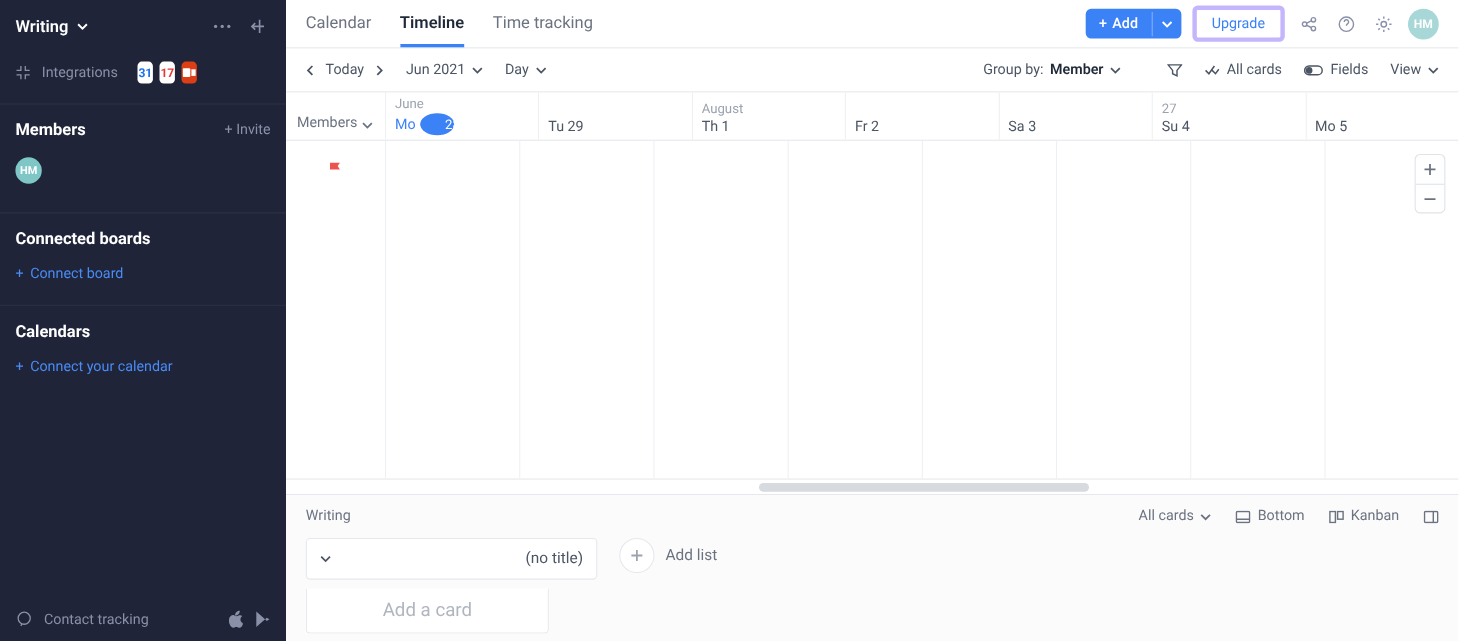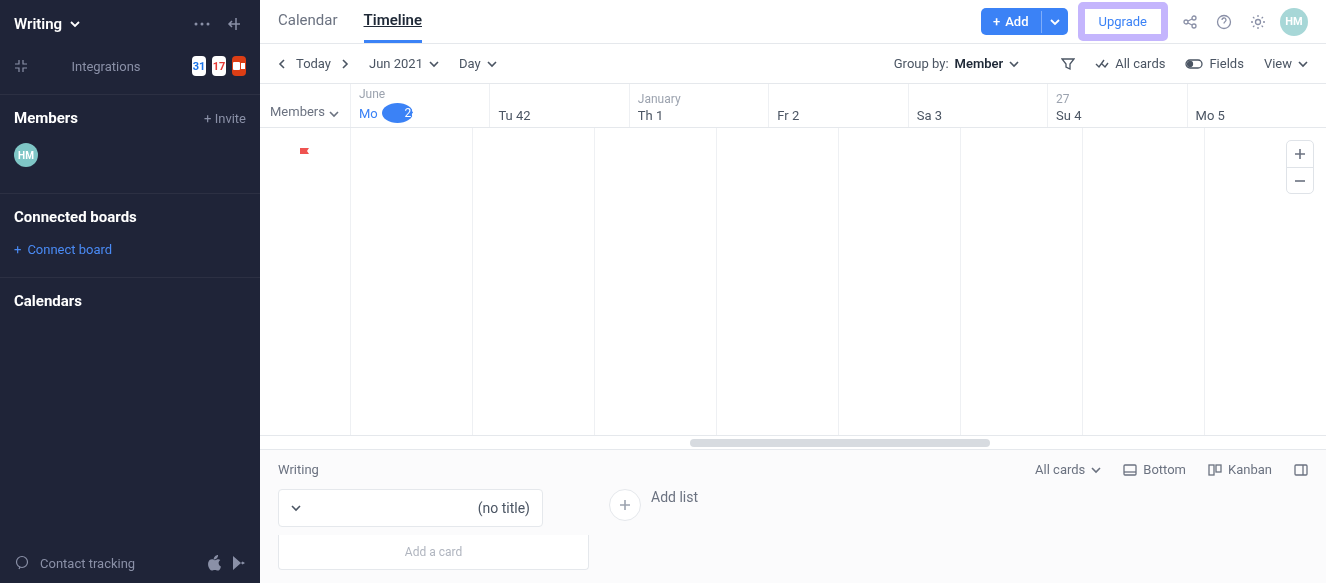--- a/index.html
+++ b/index.html
@@ -4,21 +4,21 @@
 <style>
   * { box-sizing: border-box; margin: 0; padding: 0; }
   html, body { width: 1326px; height: 583px; font-family: -apple-system, BlinkMacSystemFont, "Segoe UI", Roboto, Arial, sans-serif; font-size: 14px; color: #333; overflow: hidden; background: #fff; }
   .app { display: flex; width: 100%; height: 100%; }
 
   
   .sidebar { width: 260px; background: #1f2438; color: #b7bccd; display: flex; flex-direction: column; }
   .sb-header { display: flex; align-items: center; gap: 8px; padding: 12px 14px; color: #fff; font-weight: 600; font-size: 15px; }
   .sb-header .spacer { flex: 1; }
   .sb-icon-btn { width: 24px; height: 24px; display: flex; align-items: center; justify-content: center; color: #8a90a7; border-radius: 4px; cursor: pointer; }
-  .sb-integrations { display: flex; align-items: center; gap: 10px; padding: 8px 14px 18px; color: #8a90a7; font-size: 13px; justify-content: space-between; }
+  .sb-integrations { display: flex; align-items: center; gap: 10px; padding: 8px 14px 18px; color: #8a90a7; font-size: 13px; }
   .sb-integrations .int-icons { display: flex; gap: 6px; margin-left: 8px; }
   .int-icon { width: 14px; height: 20px; border-radius: 4px; display: flex; align-items: center; justify-content: center; font-size: 11px; font-weight: 700; }
   .int-gcal { background: #fff; color: #1a73e8; }
   .int-ical { background: #fff; color: #e53935; }
   .int-outlook { background: #dc3e15; color: #fff; }
 
   .sb-section-hd { display: flex; align-items: center; padding: 14px 14px 10px; color: #fff; font-weight: 700; font-size: 15px; }
   .sb-section-hd .hd-action { margin-left: auto; color: #8a90a7; font-weight: 400; font-size: 13px; cursor: pointer; }
   .sb-section { border-top: 1px solid rgba(255,255,255,0.06); padding-bottom: 14px; }
   .sb-avatar-row { padding: 6px 14px 12px; }
@@ -28,26 +28,26 @@
 
   .sb-footer { margin-top: auto; display: flex; align-items: center; gap: 10px; padding: 12px 14px; color: #8a90a7; font-size: 13px; }
   .sb-footer .stores { margin-left: auto; display: flex; gap: 10px; }
 
   
   .main { flex: 1; display: flex; flex-direction: column; }
 
   .topbar { display: flex; align-items: center; height: 44px; padding: 0 18px; border-bottom: 1px solid #e5e8ec; }
   .tabs { display: flex; gap: 26px; height: 100%; }
   .tab { display: flex; align-items: center; height: 100%; color: #6b7280; font-size: 15px; cursor: pointer; border-bottom: 3px solid transparent; }
-  .tab.active { color: #1f2937; font-weight: 600; border-bottom-color: #3b82f6; text-decoration: underline; }
+  .tab.active { color: #1f2937; font-weight: 600; border-bottom-color: #3b82f6; }
   .top-actions { margin-left: auto; display: flex; align-items: center; gap: 10px; }
   .btn-add { display: flex; align-items: center; background: #3b82f6; color: #fff; border-radius: 5px; overflow: hidden; cursor: pointer; font-size: 13px; font-weight: 500; }
   .btn-add .main-seg { padding: 6px 12px; display: flex; align-items: center; gap: 5px; }
   .btn-add .caret-seg { border-left: 1px solid rgba(255,255,255,0.35); padding: 6px 8px; }
-  .btn-upgrade { border: 7px solid #c4b5fd; color: #3b82f6; border-radius: 5px; padding: 5px 14px; cursor: pointer; font-size: 13px; background: #fff; }
+  .btn-upgrade { border: 4px solid #c4b5fd; color: #3b82f6; border-radius: 5px; padding: 5px 14px; cursor: pointer; font-size: 13px; background: #fff; }
   .top-icon { width: 24px; height: 24px; display: flex; align-items: center; justify-content: center; color: #8a90a7; cursor: pointer; border-radius: 4px; }
   .avatar-top { width: 28px; height: 28px; border-radius: 50%; background: #a7d7d7; color: #fff; font-size: 11px; font-weight: 700; display: flex; align-items: center; justify-content: center; }
 
   .toolbar { display: flex; align-items: center; height: 40px; padding: 0 18px; gap: 20px; border-bottom: 1px solid #e5e8ec; color: #4b5563; font-size: 13px; }
   .tl-btn { display: flex; align-items: center; gap: 6px; cursor: pointer; color: #4b5563; }
   .tl-nav-arrows { display: flex; align-items: center; gap: 10px; }
   .tl-group { margin-left: auto; display: flex; align-items: center; gap: 6px; }
   .tl-right { display: flex; align-items: center; gap: 20px; margin-left: 22px; }
   .bold-val { font-weight: 600; color: #1f2937; }
 
@@ -75,23 +75,23 @@
   .tl-scroll { height: 14px; border-top: 1px solid #e5e8ec; position: relative; background: #fff; }
   .tl-scroll-thumb { position: absolute; top: 3px; height: 8px; background: #d7dbe0; border-radius: 4px; left: 430px; width: 300px; }
 
   
   .bottom { border-top: 1px solid #e5e8ec; height: 134px; padding: 12px 18px 0; display: flex; flex-direction: column; background: #fbfbfc; }
   .bt-head { display: flex; align-items: center; font-size: 13px; color: #6b7280; }
   .bt-views { margin-left: auto; display: flex; align-items: center; gap: 22px; }
   .bt-view { display: flex; align-items: center; gap: 6px; cursor: pointer; }
   .bt-body { display: flex; gap: 20px; margin-top: 12px; align-items: flex-start; }
   .list-card { width: 265px; background: #fff; border: 1px solid #e5e8ec; border-radius: 4px; padding: 10px 12px; display: flex; align-items: center; gap: 8px; color: #4b5563; font-size: 14px; cursor: pointer; justify-content: space-between; }
-  .add-card-ph { width: 311px; padding: 10px 12px; text-align: center; color: #b0b5bf; font-size: 12px; margin-top: 8px; border: 1px solid #e5e8ec; border-top: none; background: #fff; border-radius: 0 0 4px 4px; }
+  .add-card-ph { width: 221px; padding: 10px 12px; text-align: center; color: #b0b5bf; font-size: 17px; margin-top: 8px; border: 1px solid #e5e8ec; border-top: none; background: #fff; border-radius: 0 0 4px 4px; }
   .list-col { display: flex; flex-direction: column; }
-  .add-list { display: flex; align-items: flex-start; gap: 10px; color: #6b7280; font-size: 14px; }
+  .add-list { display: flex; align-items: center; gap: 10px; color: #6b7280; font-size: 14px; }
   .add-list-btn { width: 32px; height: 32px; border: 1px solid #e5e8ec; border-radius: 50%; display: flex; align-items: center; justify-content: center; color: #9ca3af; cursor: pointer; background: #fff; }
 
   svg { display: block; }
   .chev { width: 10px; height: 10px; }
 </style>
 </head>
 <body>
 
 <div class="app">
 
@@ -151,20 +151,21 @@
       <div class="sb-section-hd">
           <span>Connected boards</span>
         </div>
       <div class="sb-link">Connect board</div>
     </div>
 
     <div class="sb-section">
       <div class="sb-section-hd">
           <span>Calendars</span>
         </div>
+      <div class="sb-link">Connect your calendar</div>
     </div>
 
     <div class="sb-footer">
       <span>
           <svg width="16" height="16" viewBox="0 0 16 16" fill="none" stroke="currentColor" stroke-width="1.2">
             <circle cx="8" cy="7" r="5.5"></circle>
             <path d="M5 14l1-2"></path>
           </svg>
         </span>
       <span>Contact tracking</span>
@@ -181,20 +182,21 @@
           </span>
       </div>
     </div>
   </aside>
 
   <main class="main">
     <div class="topbar">
       <div class="tabs">
         <div class="tab">Calendar</div>
         <div class="tab active">Timeline</div>
+        <div class="tab">Time tracking</div>
       </div>
       <div class="top-actions">
         <div class="btn-add">
           <div class="main-seg">
               <span>+</span>
               <span>Add</span>
             </div>
           <div class="caret-seg">
               <svg class="chev" viewBox="0 0 10 10" fill="none" stroke="currentColor" stroke-width="1.8">
                 <path d="M1 3l4 4 4-4"></path>
@@ -299,24 +301,24 @@
               <path d="M1 3l4 4 4-4"></path>
             </svg>
         </div>
         <div class="tl-days" id="tl-days">
             <div class="day-col">
               <div class="month-lbl">June</div>
               <div class="day-lbl today-day">Mo <span class="today-num">28</span></div>
             </div>
             <div class="day-col">
               <div class="month-lbl">&nbsp;</div>
-              <div class="day-lbl">Tu 42</div>
-            </div>
-            <div class="day-col">
-              <div class="month-lbl">January</div>
+              <div class="day-lbl">Tu 29</div>
+            </div>
+            <div class="day-col">
+              <div class="month-lbl">August</div>
               <div class="day-lbl">Th 1</div>
             </div>
             <div class="day-col">
               <div class="month-lbl">&nbsp;</div>
               <div class="day-lbl">Fr 2</div>
             </div>
             <div class="day-col">
               <div class="month-lbl">&nbsp;</div>
               <div class="day-lbl">Sa 3</div>
             </div>

